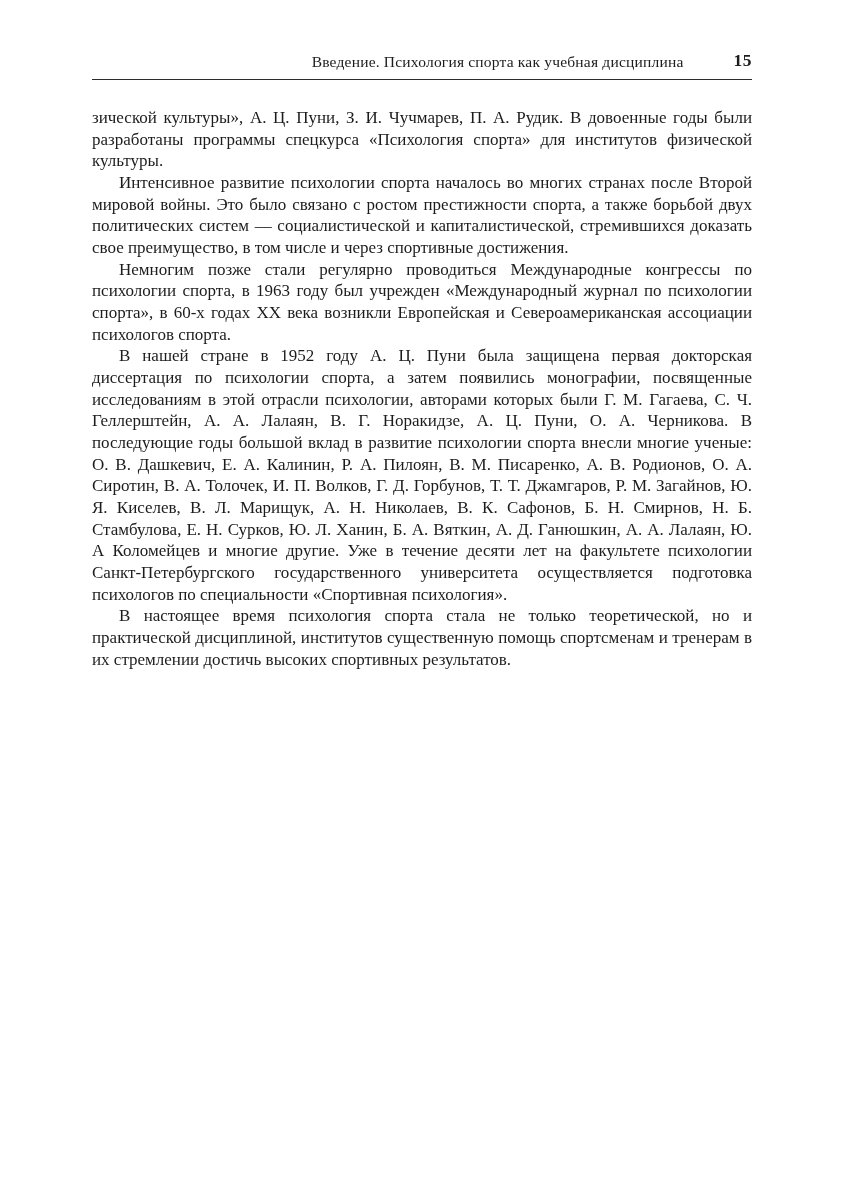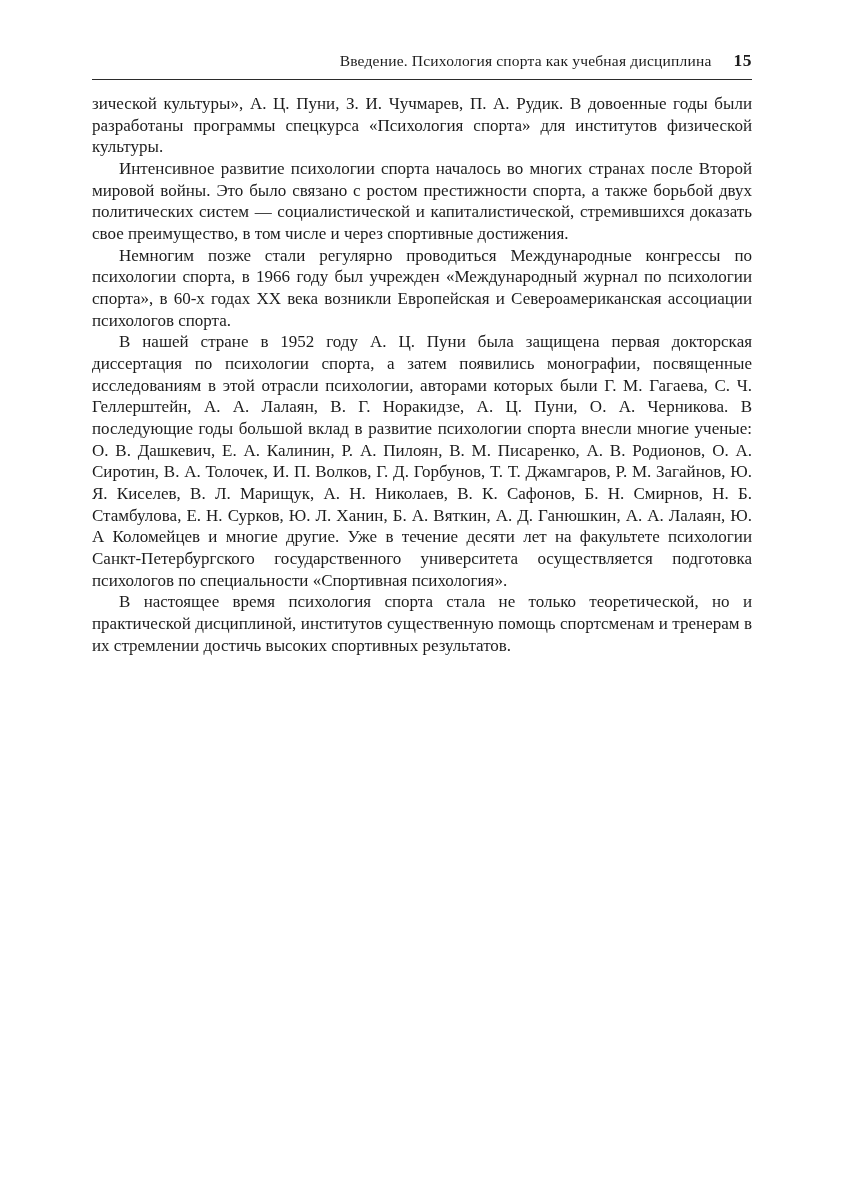--- a/index.html
+++ b/index.html
@@ -13,41 +13,42 @@
     height: 1200px;
     box-sizing: border-box;
     padding: 50px 92px 0 92px;
     background: #ffffff;
     color: #1c1c1c;
     font-family: "Liberation Serif", "DejaVu Serif", serif;
   }
   .running-header {
     display: flex;
     justify-content: flex-end;
-    align-items: center;
+    align-items: flex-end;
     gap: 22px;
     font-size: 15.5px;
     letter-spacing: 0.2px;
     padding-bottom: 8px;
     color: #1c1c1c;
   }
   .running-title {
     white-space: nowrap;
   }
   .page-number {
     font-weight: bold;
     font-size: 17.5px;
     letter-spacing: 0.5px;
+    margin-left: 28px;
   }
   .header-rule {
     height: 0;
     border-top: 1.2px solid #2b2b2b;
   }
   .body-text {
-    margin-top: 13px;
+    margin-top: 27px;
     font-size: 17px;
     line-height: 1.275;
     text-align: justify;
     hyphens: auto;
     -webkit-hyphens: auto;
   }
   .para {
     margin: 0;
     text-indent: 27px;
   }
@@ -63,18 +64,18 @@
   <header class="running-header">
     <span class="running-title">Введение. Психология спорта как учебная дисциплина</span>
     <span class="page-number">15</span>
   </header>
 
   <div class="header-rule"></div>
 
   <main class="body-text">
     <p class="para no-indent">зической культуры», А. Ц. Пуни, З. И. Чучмарев, П. А. Рудик. В довоенные годы были разработаны программы спецкурса «Психология спорта» для институтов физической культуры.</p>
     <p class="para">Интенсивное развитие психологии спорта началось во многих странах после Второй мировой войны. Это было связано с ростом престижности спорта, а также борьбой двух политических систем — социалистической и капиталистической, стремившихся доказать свое преимущество, в том числе и через спортивные достижения.</p>
-    <p class="para">Немногим позже стали регулярно проводиться Международные конгрессы по психологии спорта, в 1966 году был учрежден «Международный журнал по психологии спорта», в 60-х годах XX века возникли Европейская и Североамериканская ассоциации психологов спорта.</p>
+    <p class="para">Немногим позже стали регулярно проводиться Международные конгрессы по психологии спорта, в 1963 году был учрежден «Международный журнал по психологии спорта», в 60-х годах XX века возникли Европейская и Североамериканская ассоциации психологов спорта.</p>
     <p class="para">В нашей стране в 1952 году А. Ц. Пуни была защищена первая докторская диссертация по психологии спорта, а затем появились монографии, посвященные исследованиям в этой отрасли психологии, авторами которых были Г. М. Гагаева, С. Ч. Геллерштейн, А. А. Лалаян, В. Г. Норакидзе, А. Ц. Пуни, О. А. Черникова. В последующие годы большой вклад в развитие психологии спорта внесли многие ученые: О. В. Дашкевич, Е. А. Калинин, Р. А. Пилоян, В. М. Писаренко, А. В. Родионов, О. А. Сиротин, В. А. Толочек, И. П. Волков, Г. Д. Горбунов, Т. Т. Джамгаров, Р. М. Загайнов, Ю. Я. Киселев, В. Л. Марищук, А. Н. Николаев, В. К. Сафонов, Б. Н. Смирнов, Н. Б. Стамбулова, Е. Н. Сурков, Ю. Л. Ханин, Б. А. Вяткин, А. Д. Ганюшкин, А. А. Лалаян, Ю. А Коломейцев и многие другие. Уже в течение десяти лет на факультете психологии Санкт-Петербургского государственного университета осуществляется подготовка психологов по специальности «Спортивная психология».</p>
     <p class="para">В настоящее время психология спорта стала не только теоретической, но и практической дисциплиной, институтов существенную помощь спортсменам и тренерам в их стремлении достичь высоких спортивных результатов.</p>
   </main>
 
 </div>
 
 </body></html>

